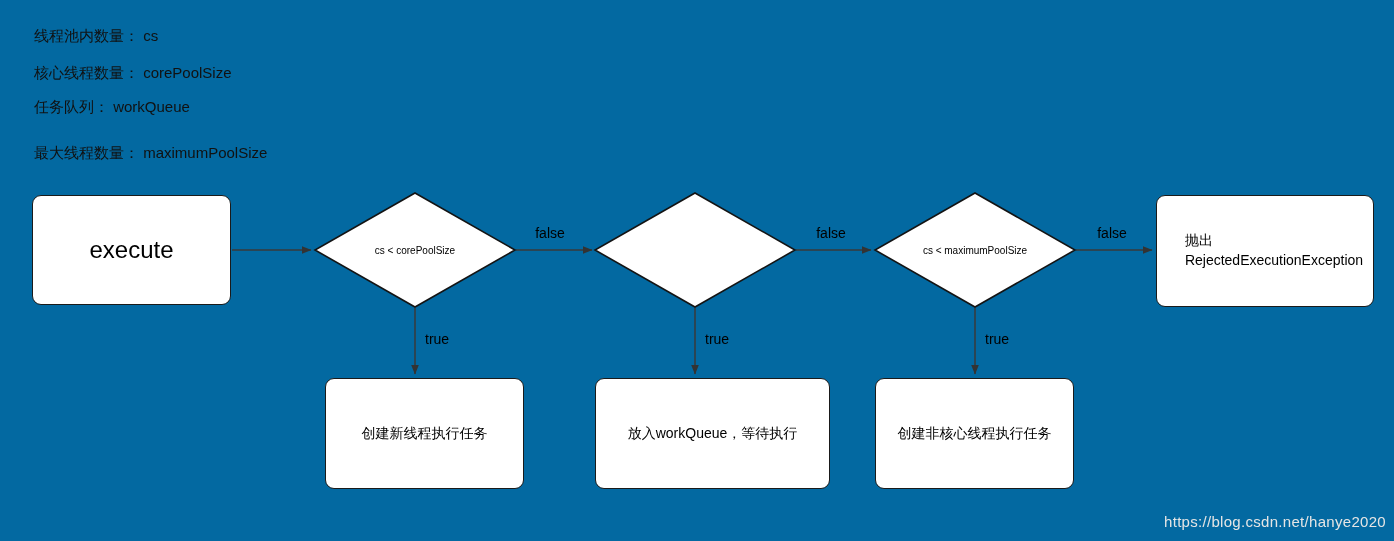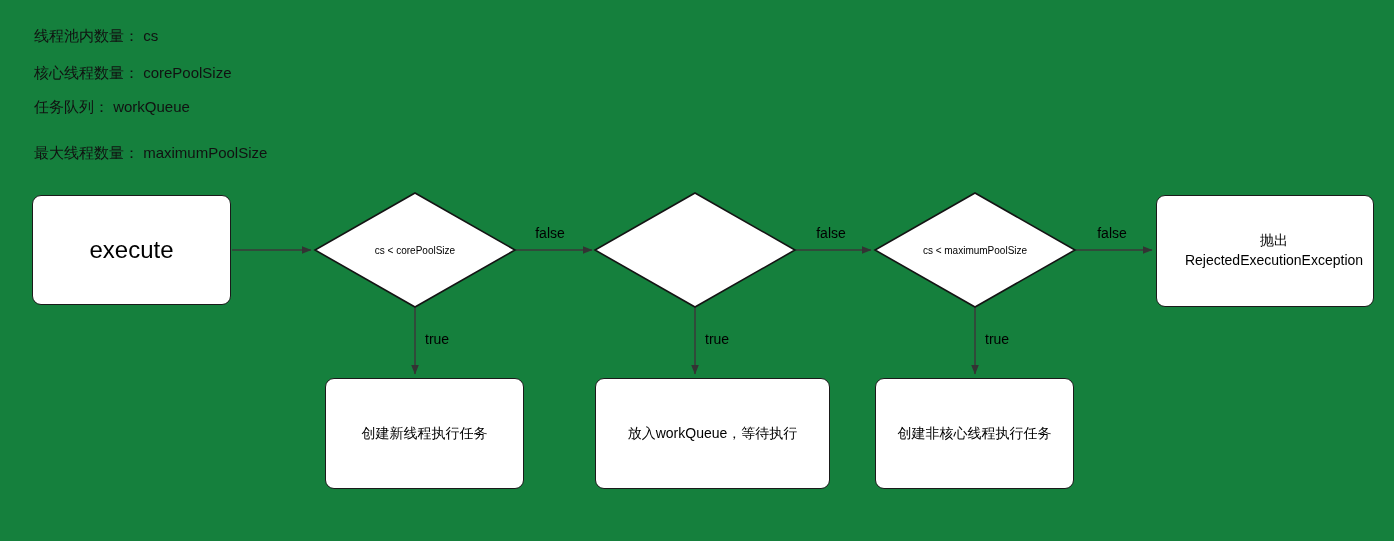--- a/index.html
+++ b/index.html
@@ -1,20 +1,20 @@
 <!DOCTYPE html>
 <html><head>
 <meta charset="utf-8">
 <style>
   html, body { margin: 0; padding: 0; background: #ffffff; }
   .canvas {
     position: relative;
     width: 1394px;
     height: 541px;
-    background: #15803d;
+    background: #0369a1;
     font-family: "Liberation Sans", "DejaVu Sans", sans-serif;
     overflow: hidden;
     color: #000;
   }
   .legend-line {
     position: absolute;
     left: 34px;
     font-size: 15px;
     color: #111111;
     white-space: pre;
@@ -22,21 +22,20 @@
   .wires { position: absolute; left: 0; top: 0; }
   .node {
     position: absolute;
     box-sizing: border-box;
     border: 1.6px solid #1a1a1a;
     border-radius: 9px;
     background: #ffffff;
     display: flex;
     align-items: center;
     justify-content: center;
-    text-align: center;
     font-size: 14px;
     line-height: 1.4;
     color: #000000;
   }
   .node.start { font-size: 24px; }
   .dlabel {
     position: absolute;
     display: flex;
     align-items: center;
     justify-content: center;
@@ -108,14 +107,15 @@
   <div class="node" style="left:595px; top:378px; width:235px; height:111px;">放入workQueue，等待执行</div>
   <div class="node" style="left:875px; top:378px; width:199px; height:111px;">创建非核心线程执行任务</div>
 
   <div class="node" style="left:1156px; top:195px; width:218px; height:112px;padding-left:18px;">
     <div>
       <div>抛出</div>
       <div>RejectedExecutionException</div>
     </div>
   </div>
 
+  <div class="watermark">https://blog.csdn.net/hanye2020</div>
 
 </div>
 
 </body></html>

